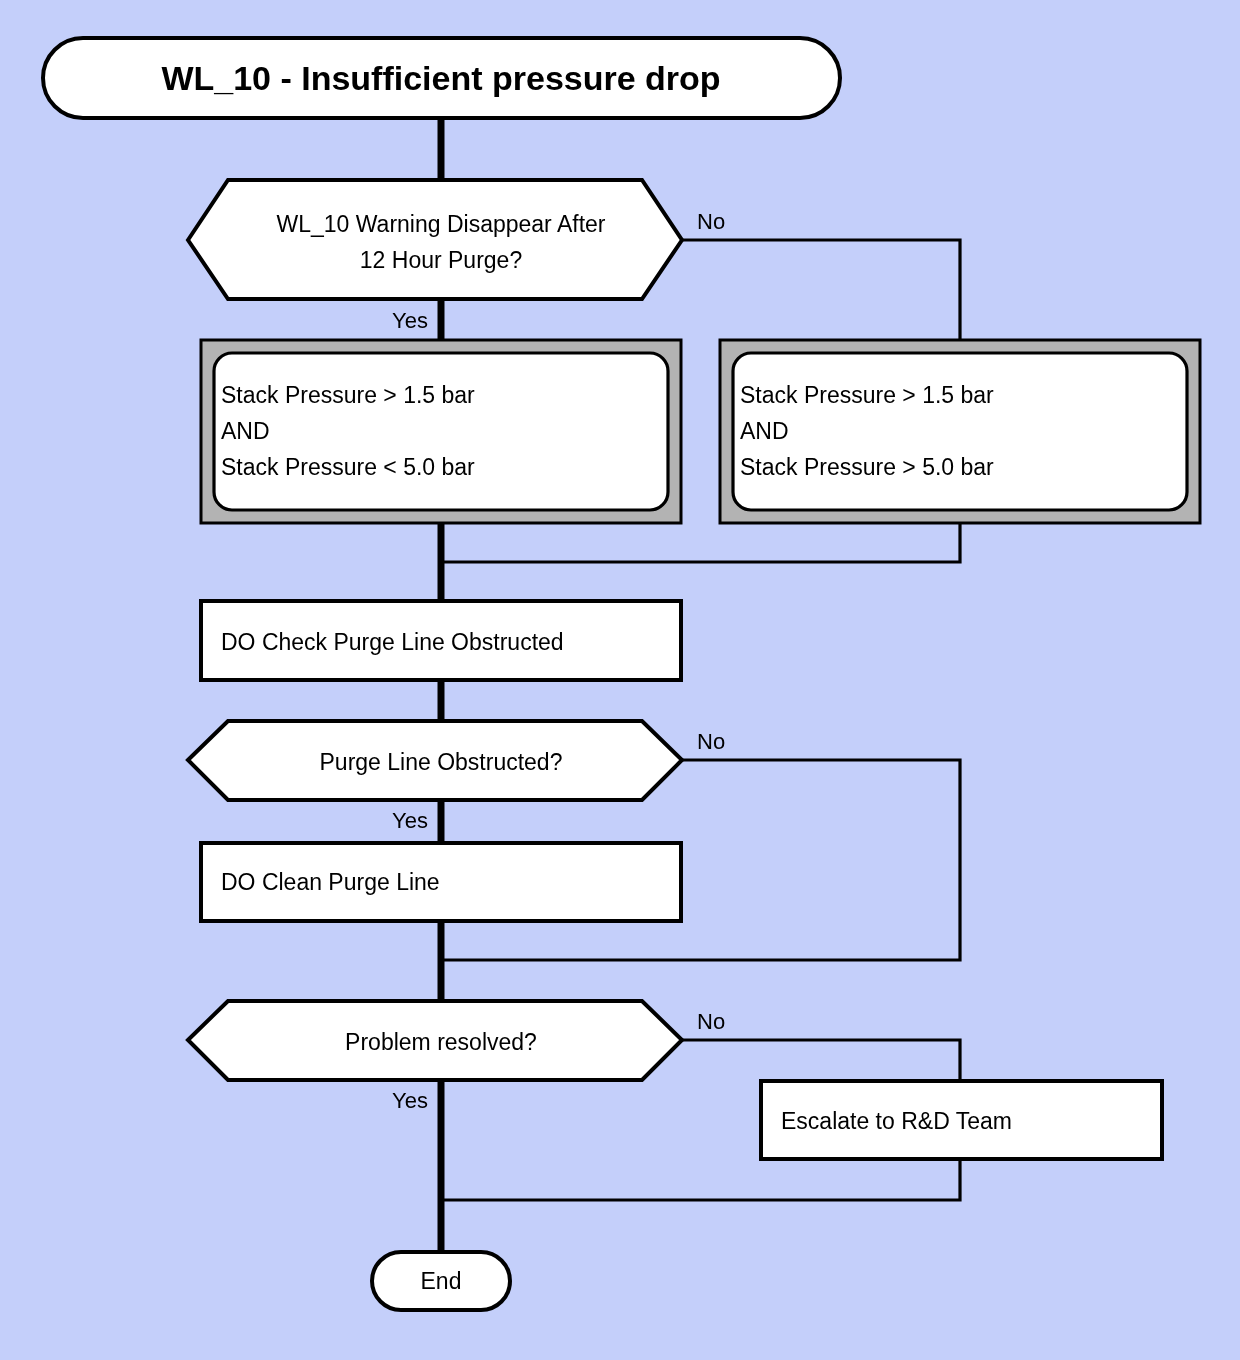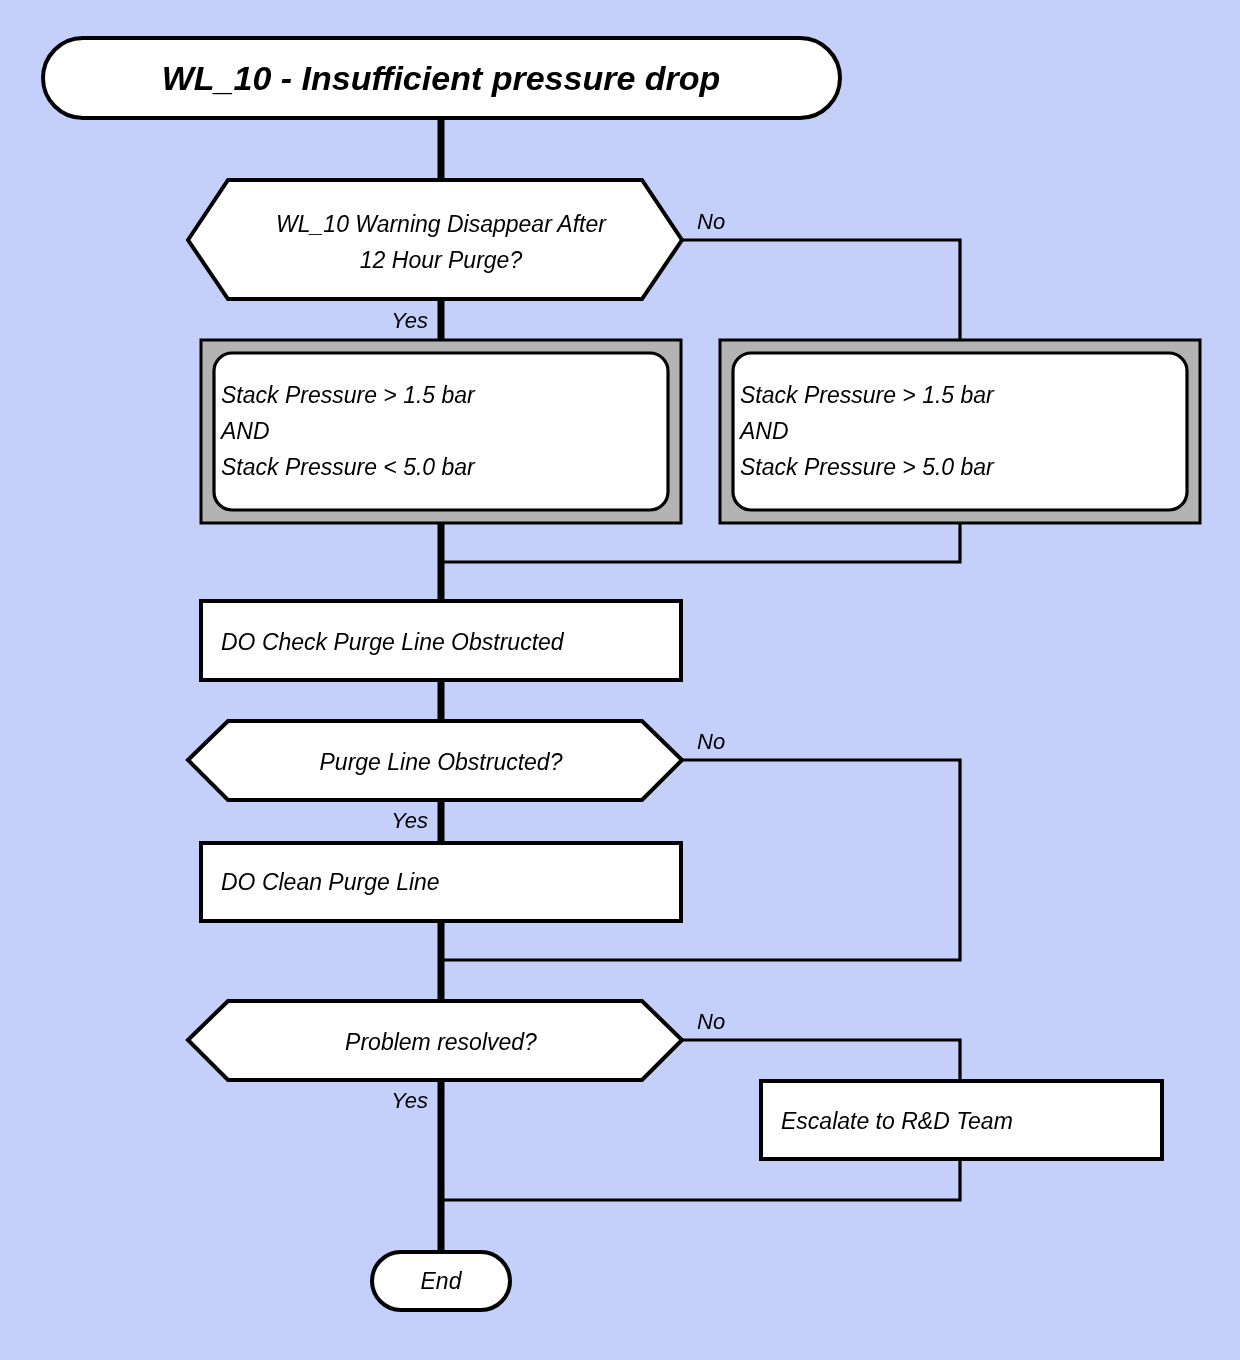--- a/index.html
+++ b/index.html
@@ -10,21 +10,20 @@
     width: 1240px;
     height: 1360px;
     background: #c4cffa;
     font-family: "Liberation Sans", sans-serif;
     overflow: hidden;
   }
   #flow-root {
     position: relative;
     width: 1240px;
     height: 1213px;
-    font-style: italic;
   }
   #flow-svg {
     position: absolute;
     top: 0;
     left: 0;
     width: 1240px;
     height: 1360px;
   }
   .node-text {
     font-family: "Liberation Sans", sans-serif;

